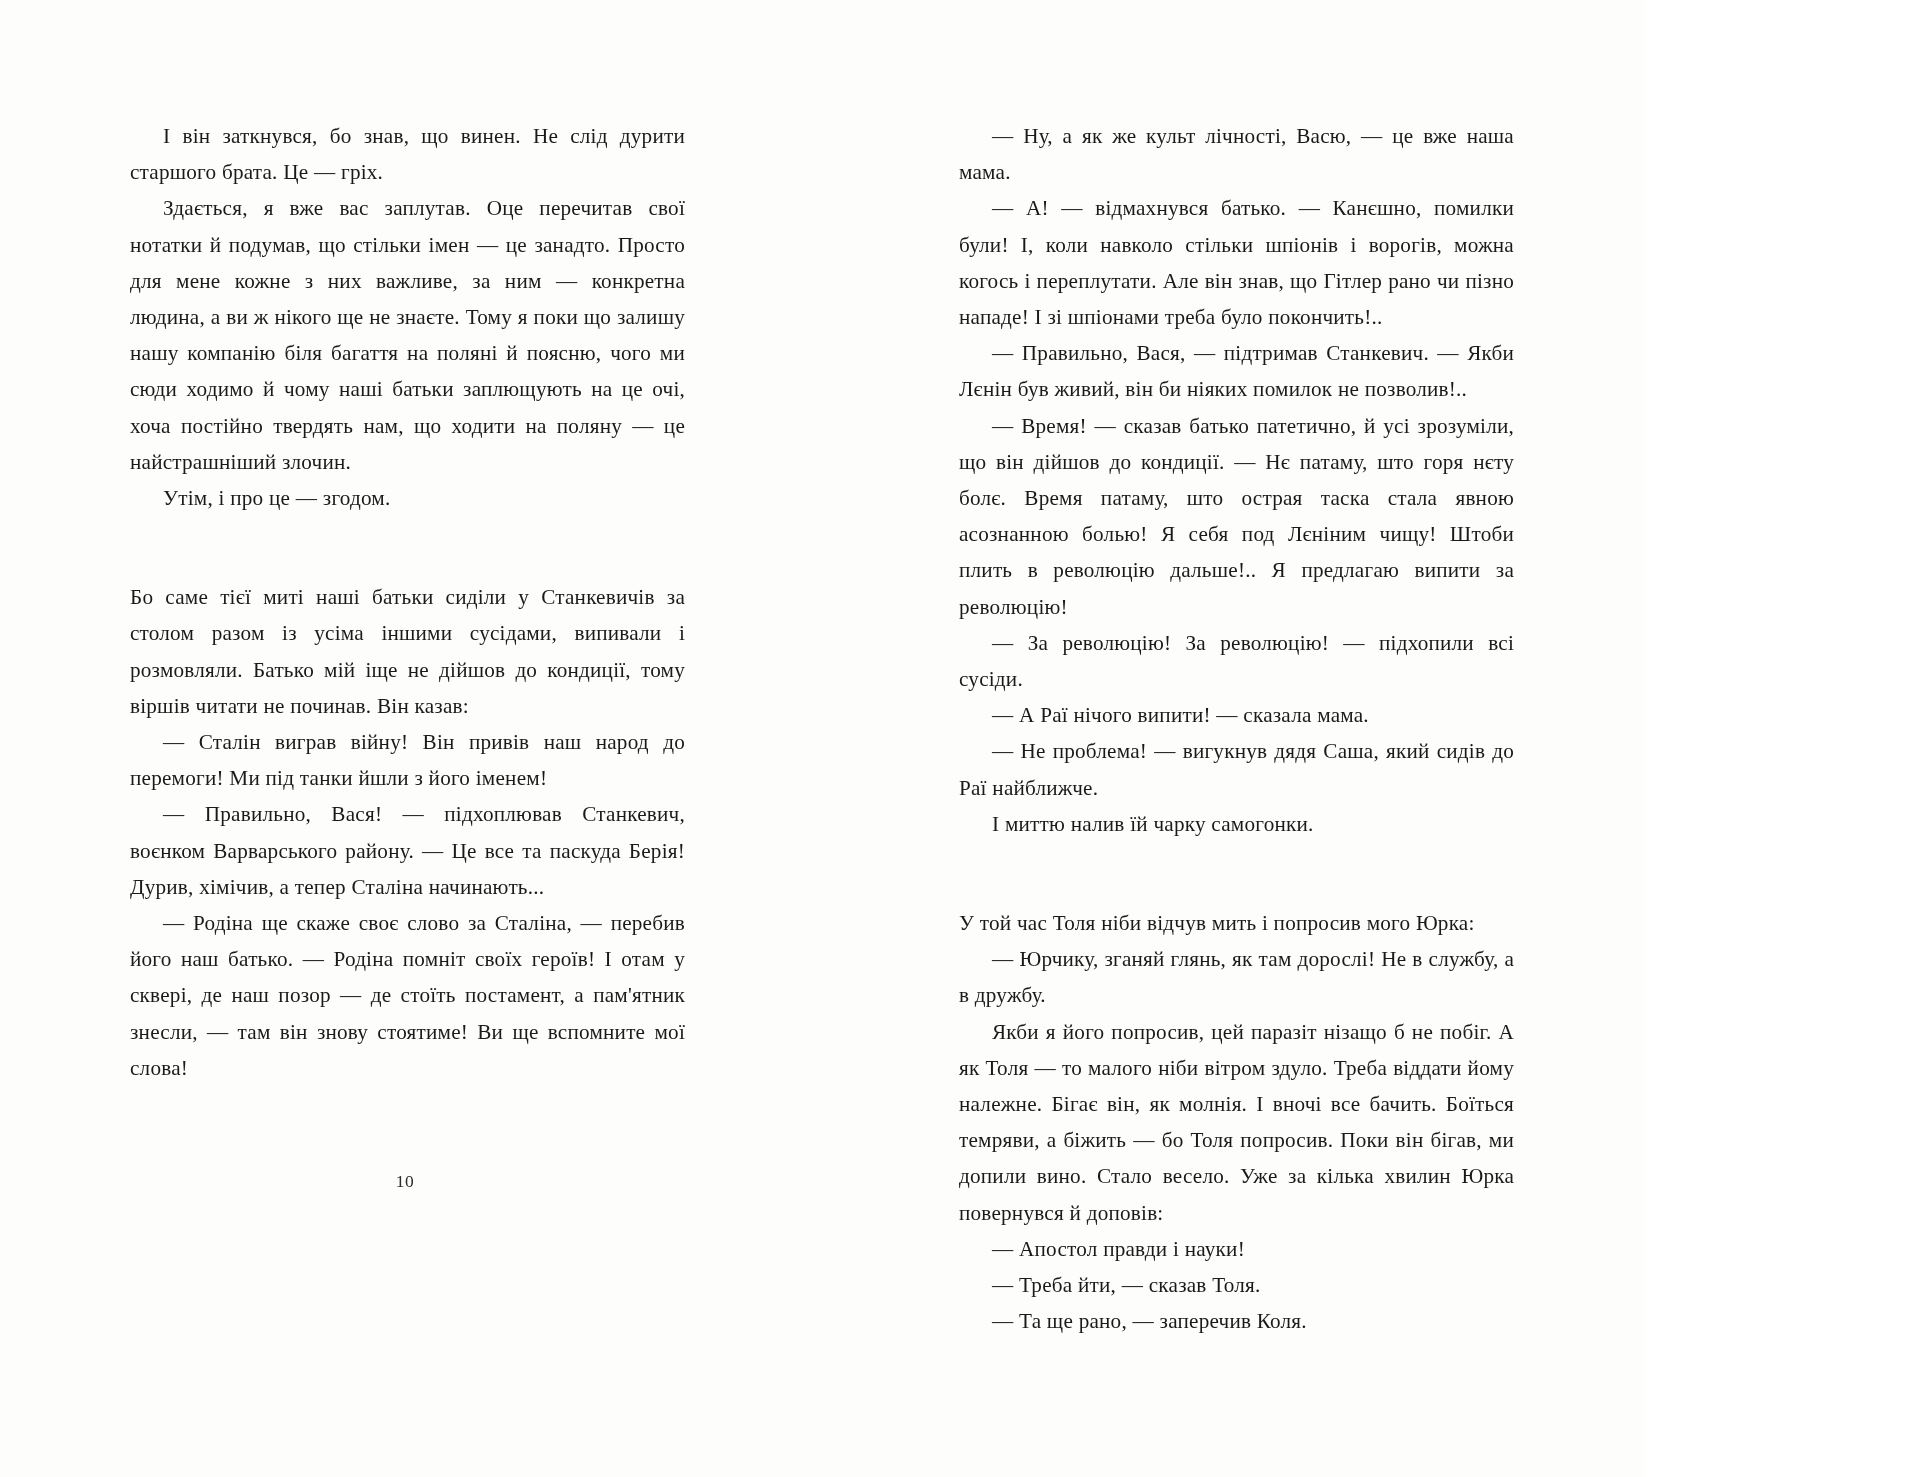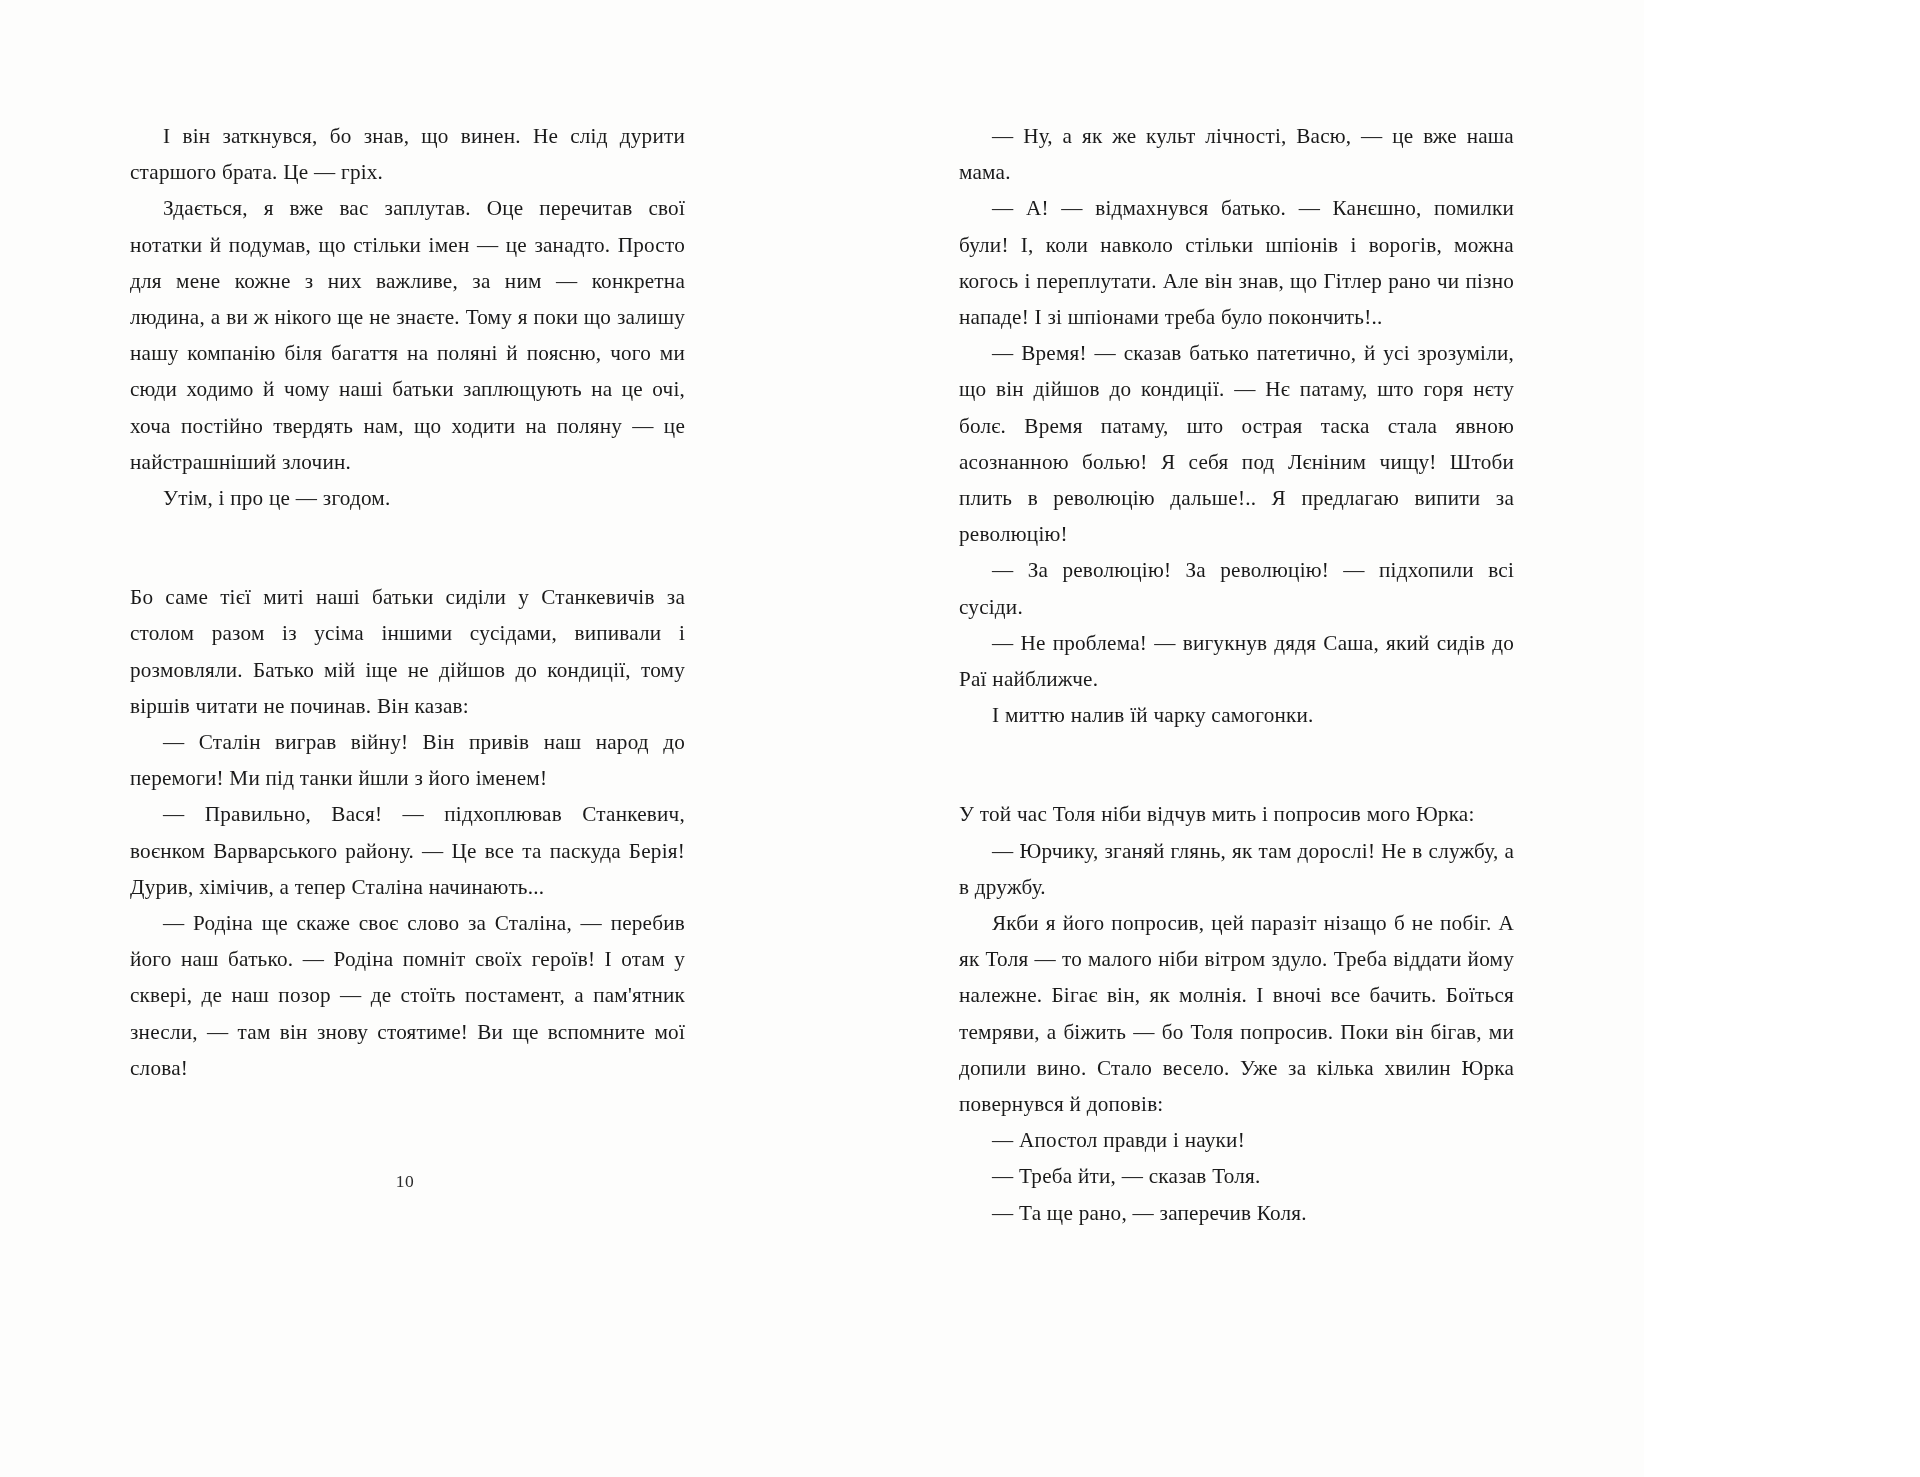--- a/index.html
+++ b/index.html
@@ -96,22 +96,24 @@
       <span class="folio-inner">10</span>
     </div>
   </div>
 
   <div class="page page-right">
     <div class="textblock">
 
       <div>
         <p>— Ну, а як же культ лічності, Васю, — це вже наша мама.</p>
         <p>— А! — відмахнувся батько. — Канєшно, помилки були! І, коли навколо стільки шпіонів і ворогів, можна когось і переплутати. Але він знав, що Гітлер рано чи пізно нападе! І зі шпіонами треба було покончить!..</p>
+        <p>— Правильно, Вася, — підтримав Станкевич. — Якби Лєнін був живий, він би ніяких помилок не позволив!..</p>
         <p>— Время! — сказав батько патетично, й усі зрозуміли, що він дійшов до кондиції. — Нє патаму, што горя нєту болє. Время патаму, што острая таска стала явною асознанною болью! Я себя под Лєніним чищу! Штоби плить в революцію дальше!.. Я предлагаю випити за революцію!</p>
         <p>— За революцію! За революцію! — підхопили всі сусіди.</p>
+        <p>— А Раї нічого випити! — сказала мама.</p>
         <p>— Не проблема! — вигукнув дядя Саша, який сидів до Раї найближче.</p>
         <p>І миттю налив їй чарку самогонки.</p>
       </div>
 
       <div class="section-gap"></div>
 
       <div>
         <p class="noindent">У той час Толя ніби відчув мить і попросив мого Юрка:</p>
         <p>— Юрчику, зганяй глянь, як там дорослі! Не в службу, а в дружбу.</p>
         <p>Якби я його попросив, цей паразіт нізащо б не побіг. А як Толя — то малого ніби вітром здуло. Треба віддати йому належне. Бігає він, як молнія. І вночі все бачить. Боїться темряви, а біжить — бо Толя попросив. Поки він бігав, ми допили вино. Стало весело. Уже за кілька хвилин Юрка повернувся й доповів:</p>

